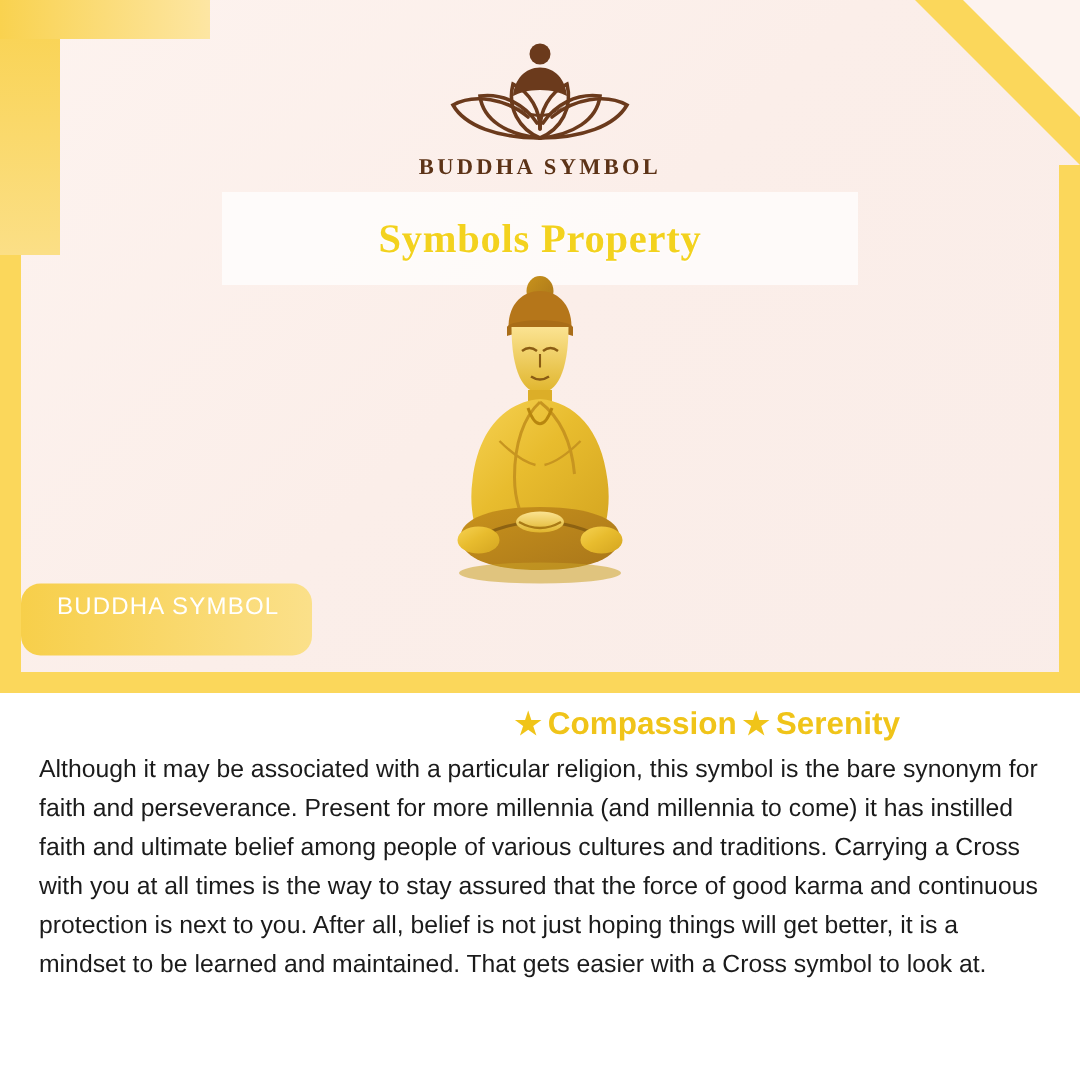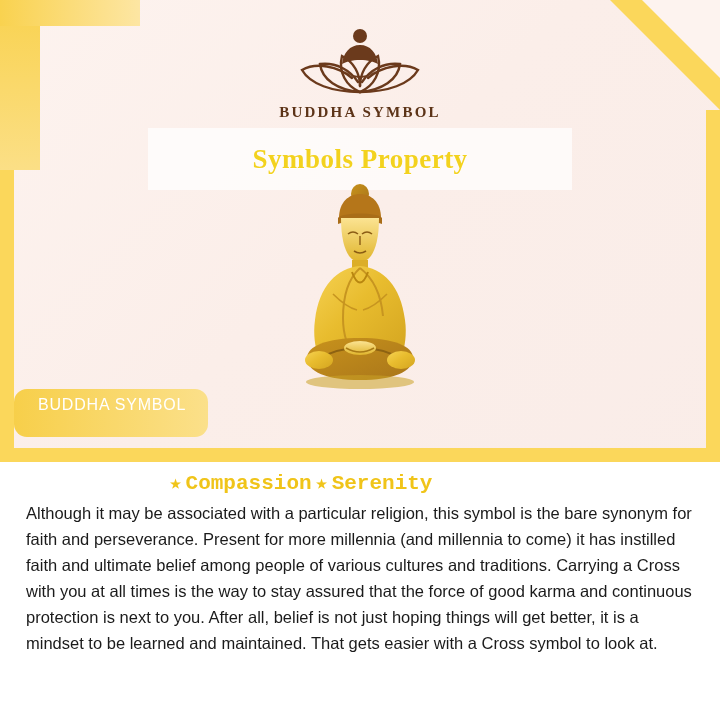--- a/index.html
+++ b/index.html
@@ -157,25 +157,25 @@
     letter-spacing: 0.8px;
     border-radius: 13px;
   }
 
   
   .headline {
     position: absolute;
     top: 470px;
     left: 0;
     width: 602px;
-    text-align: center;
+    text-align: right;
     font-size: 21px;
     font-weight: 700;
     color: #f0c419;
-    font-family: Liberation Mono, monospace;
+    font-family: Liberation Sans, sans-serif;
   }
   .headline .star {
     color: #f0c419;
     font-size: 20px;
     margin: 0 2px;
   }
   .headline .word {
     margin: 0 2px;
   }
   .body-text {

